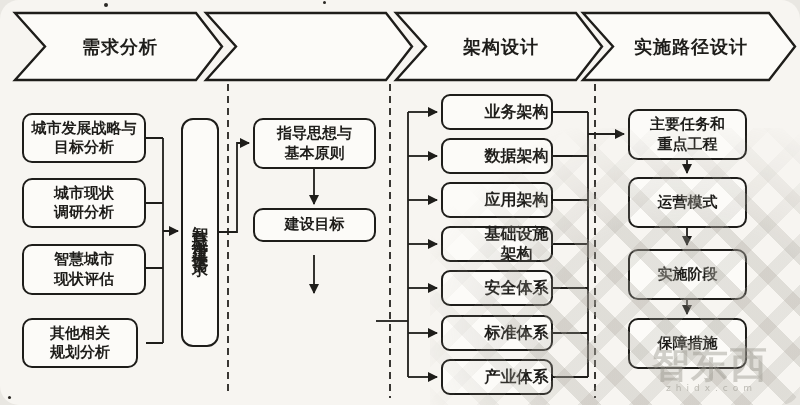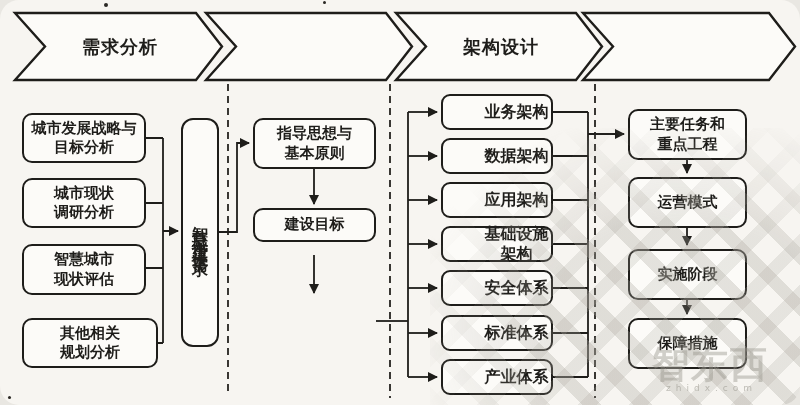--- a/index.html
+++ b/index.html
@@ -102,28 +102,29 @@
     <path class="conn" d="M588,112 V377"></path>
     <path class="conn" d="M588,134 H624" marker-end="url(#ah)"></path>
 
     <path class="conn" d="M687,160 V173" marker-end="url(#ah)"></path>
     <path class="conn" d="M687,228 V245" marker-end="url(#ah)"></path>
     <path class="conn" d="M687,300 V314" marker-end="url(#ah)"></path>
   </svg>
 
   <div class="pl" style="left:40px;width:160px">需求分析</div>
   <div class="pl" style="left:421px;width:160px">架构设计</div>
+  <div class="pl" style="left:606px;width:170px">实施路径设计</div>
 
   <div class="bx" style="left:22px;top:113px;width:124px;height:50px">城市发展战略与
 目标分析</div>
   <div class="bx" style="left:22px;top:178px;width:124px;height:50px">城市现状
 调研分析</div>
   <div class="bx" style="left:22px;top:244px;width:124px;height:51px">智慧城市
 现状评估</div>
-  <div class="bx" style="left:22px;top:318px;width:136px;height:50px">其他相关
+  <div class="bx" style="left:22px;top:318px;width:116px;height:50px">其他相关
 规划分析</div>
   <div class="bx vbox" style="left:181px;top:118px;width:38px;height:229px">智慧城市建设需求</div>
 
   <div class="bx" style="left:253px;top:118px;width:123px;height:51px">指导思想与
 基本原则</div>
   <div class="bx" style="left:253px;top:208px;width:123px;height:34px">建设目标</div>
 
   <div class="bx sm" style="left:441px;top:94px;width:112px;height:36px">业务架构</div>
   <div class="bx sm" style="left:441px;top:138px;width:112px;height:36px">数据架构</div>
   <div class="bx sm" style="left:441px;top:182px;width:112px;height:36px">应用架构</div>

